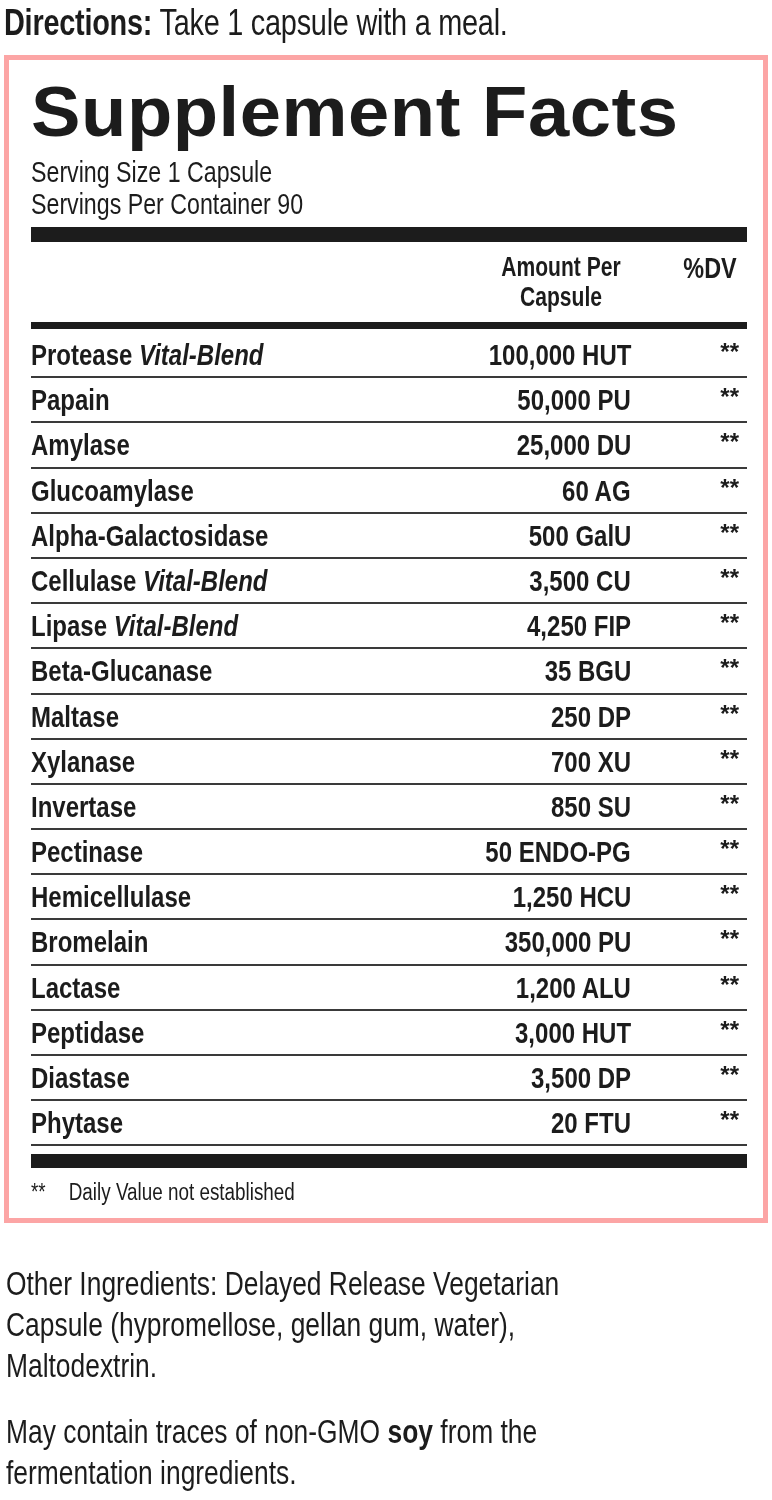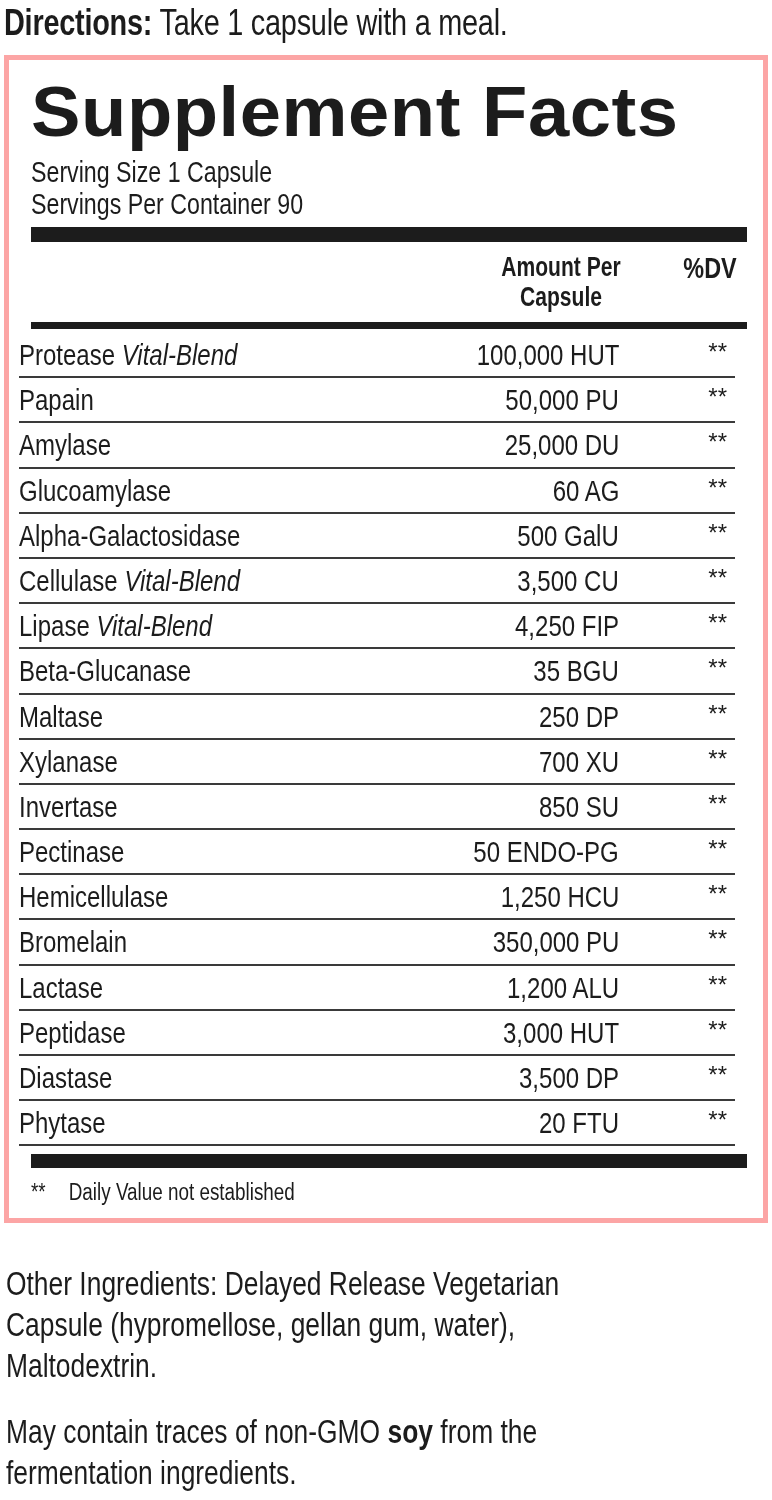--- a/index.html
+++ b/index.html
@@ -9,21 +9,21 @@
                 transform:scaleX(0.78); transform-origin:left top; letter-spacing:-0.3px; }
   .directions b { font-weight:bold; }
   .box { position:absolute; left:4px; top:55px; width:754px; height:1158px; border:5px solid #fca5a5; }
   .title { position:absolute; left:22px; top:12px; font-size:70px; font-weight:bold; line-height:80px;
            white-space:nowrap; letter-spacing:0.5px; transform:scaleX(1.06); transform-origin:left top; }
   .serving { position:absolute; left:22px; font-size:29px; line-height:32px; white-space:nowrap;
              transform:scaleX(0.8); transform-origin:left top; }
   .bar-thick { position:absolute; left:22px; width:716px; background:#1c1c1c; }
   .hdr { position:absolute; font-size:27px; font-weight:bold; line-height:30px; text-align:center; white-space:nowrap;
          transform:scaleX(0.78); }
-  .rows { position:absolute; left:10px; top:273px; width:716px; }
+  .rows { position:absolute; left:22px; top:273px; width:716px;font-weight:bold; }
   .row { position:relative; height:45.2px; border-bottom:2px solid #3a3a3a; box-sizing:border-box; }
   .row .name { position:absolute; left:0; top:5px; font-size:30px; line-height:34px; white-space:nowrap;
                transform:scaleX(0.8); transform-origin:left top; }
   .row .name i { font-style:italic; }
   .row .amt { position:absolute; right:116px; top:5px; font-size:30px; line-height:34px; white-space:nowrap;
               transform:scaleX(0.8); transform-origin:right top; }
   .row .dv { position:absolute; right:8px; top:4px; font-size:24px; line-height:30px; white-space:nowrap; }
   .footnote { position:absolute; left:22px; top:1118px; font-size:23px; line-height:28px; white-space:nowrap;
               transform:scaleX(0.82); transform-origin:left top; }
   .footnote .stars { display:inline-block; width:46px; }

